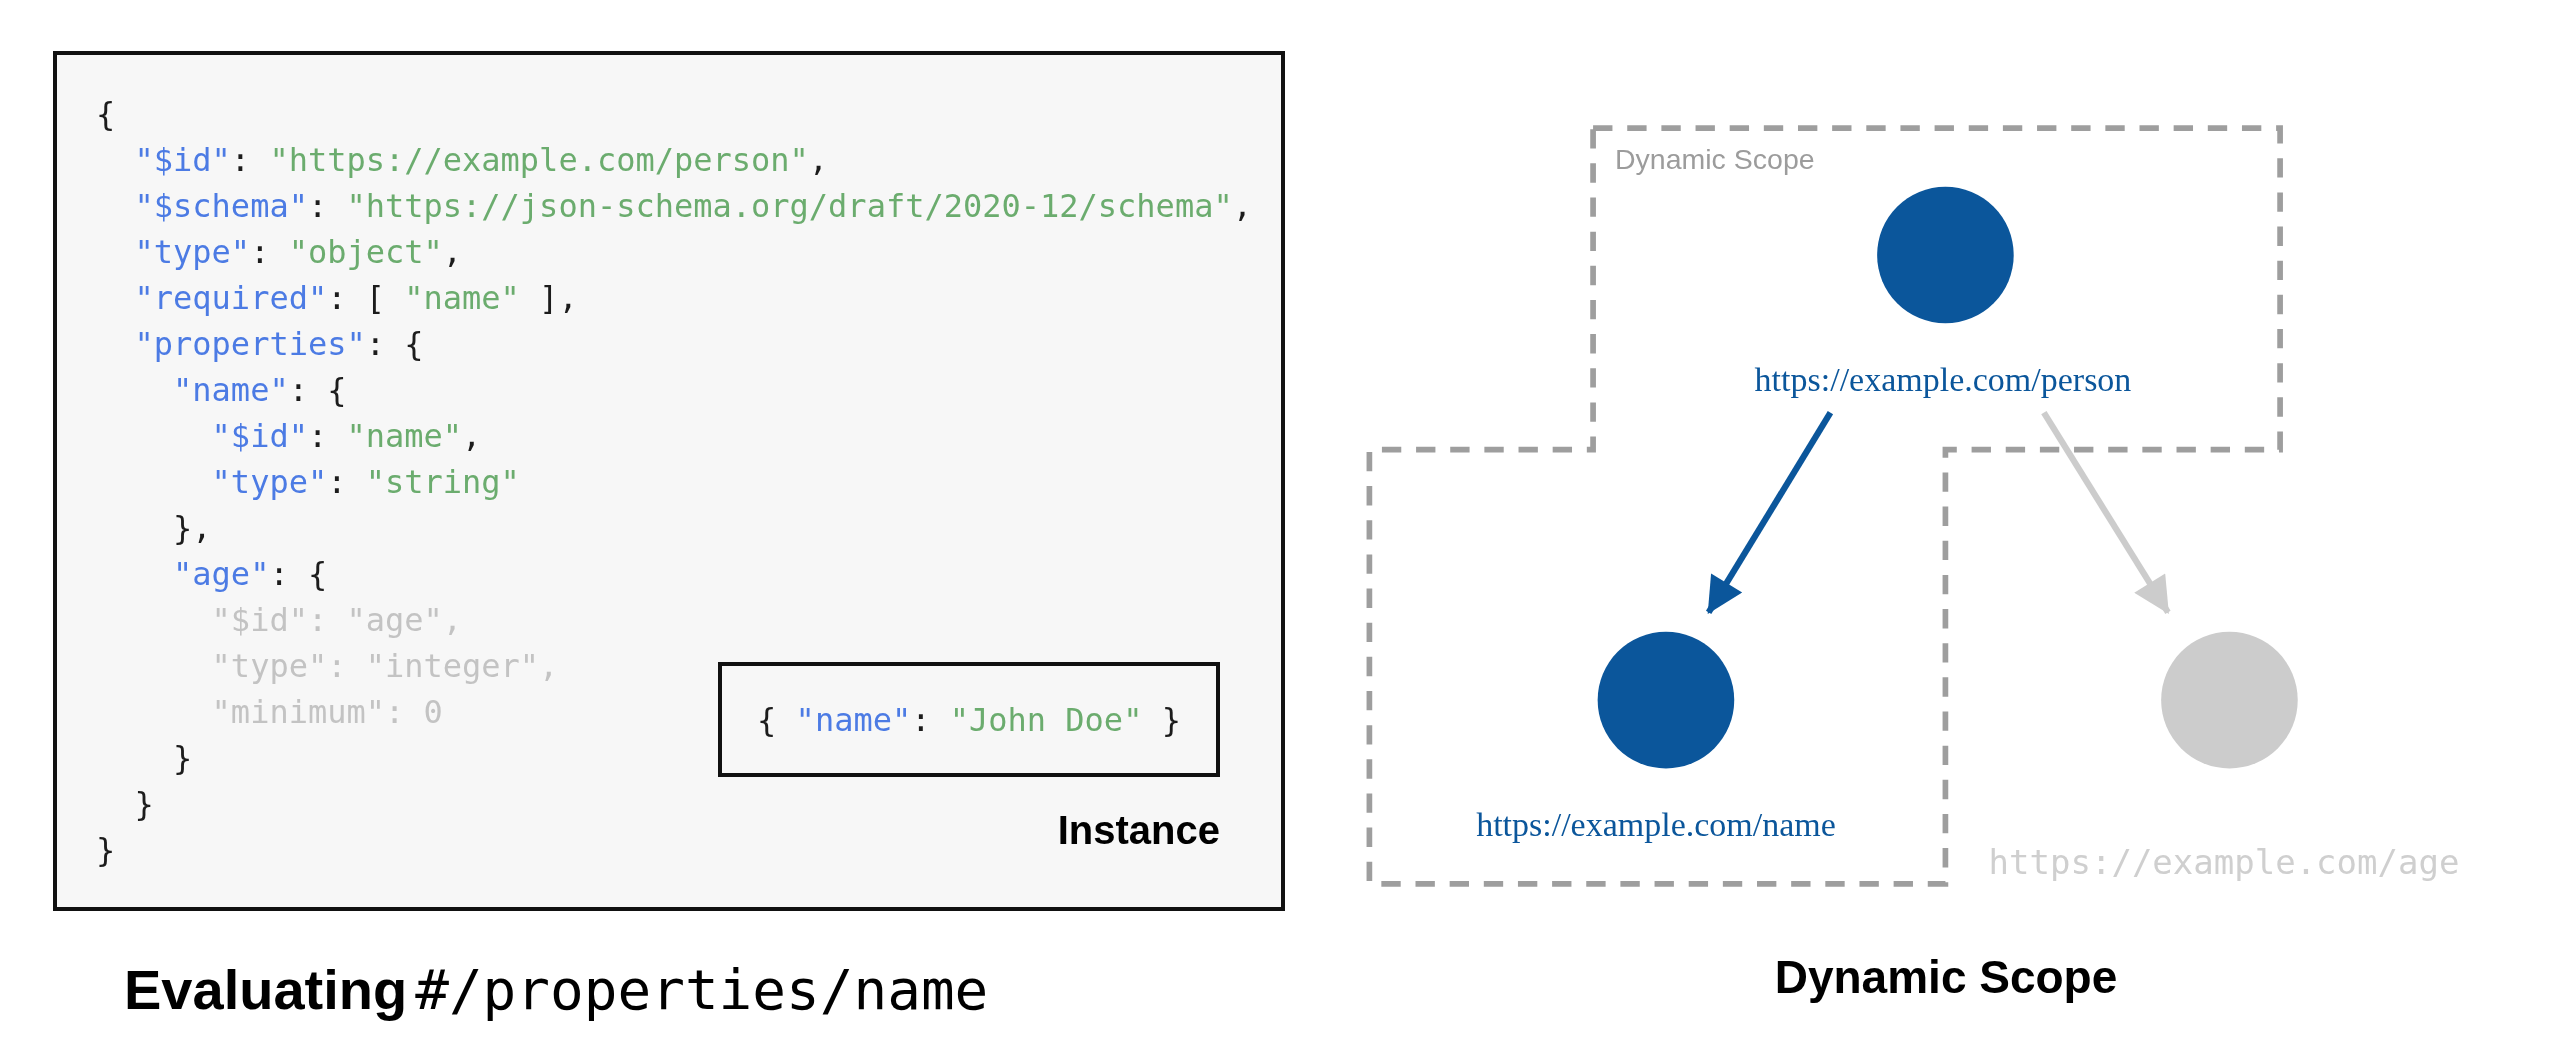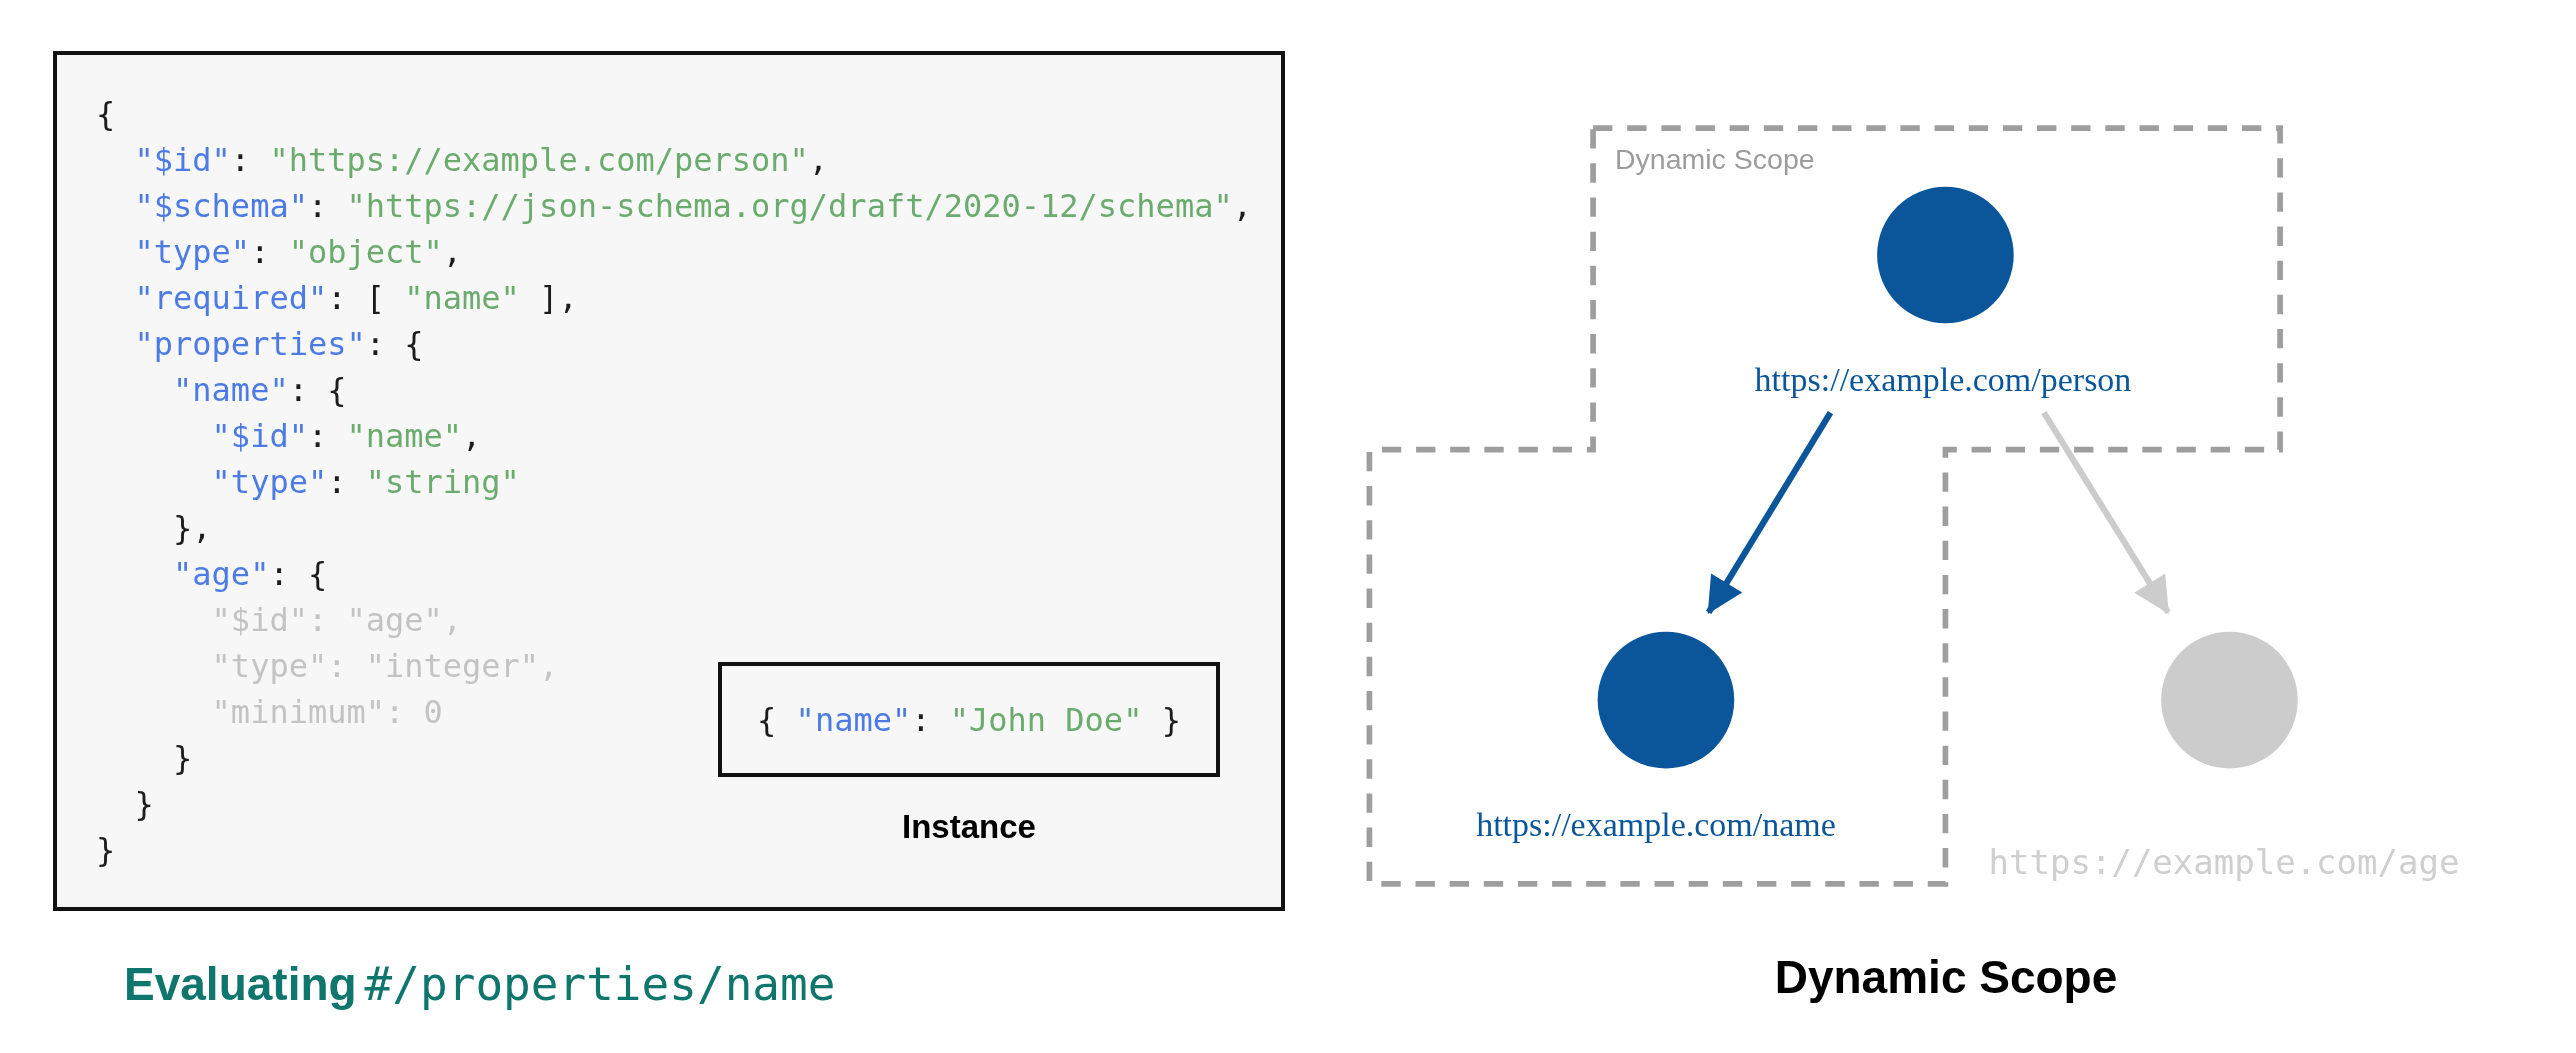--- a/index.html
+++ b/index.html
@@ -47,26 +47,26 @@
     width:502px;height:115px;
     box-sizing:border-box;
     border:4.6px solid var(--border-black);
     background:var(--panel-bg);
     display:flex;align-items:center;justify-content:center;
     font-family:"DejaVu Sans Mono",monospace;
     font-size:32px;white-space:pre;
   }
   .instance-label{
     position:absolute;left:661px;top:753px;width:502px;
-    text-align:center;
-    font-weight:bold;font-size:33px;color:#000;
+    text-align:right;
+    font-weight:bold;font-size:40px;color:#000;
   }
   .caption{
     position:absolute;left:124px;top:957px;
-    font-size:46px;color:#0f766e;white-space:pre;
+    font-size:56px;color:#000000;white-space:pre;
   }
   .caption .bold{font-weight:bold;font-family:"Liberation Sans",sans-serif;}
   .caption .mono{font-family:"DejaVu Sans Mono",monospace;font-weight:normal;margin-left:8px;}
   
   .diagram-svg{position:absolute;left:0;top:0;}
   .scope-region-label{
     position:absolute;left:1615px;top:143px;
     font-size:28.5px;color:var(--scope-label-gray);
   }
   .node-label{

